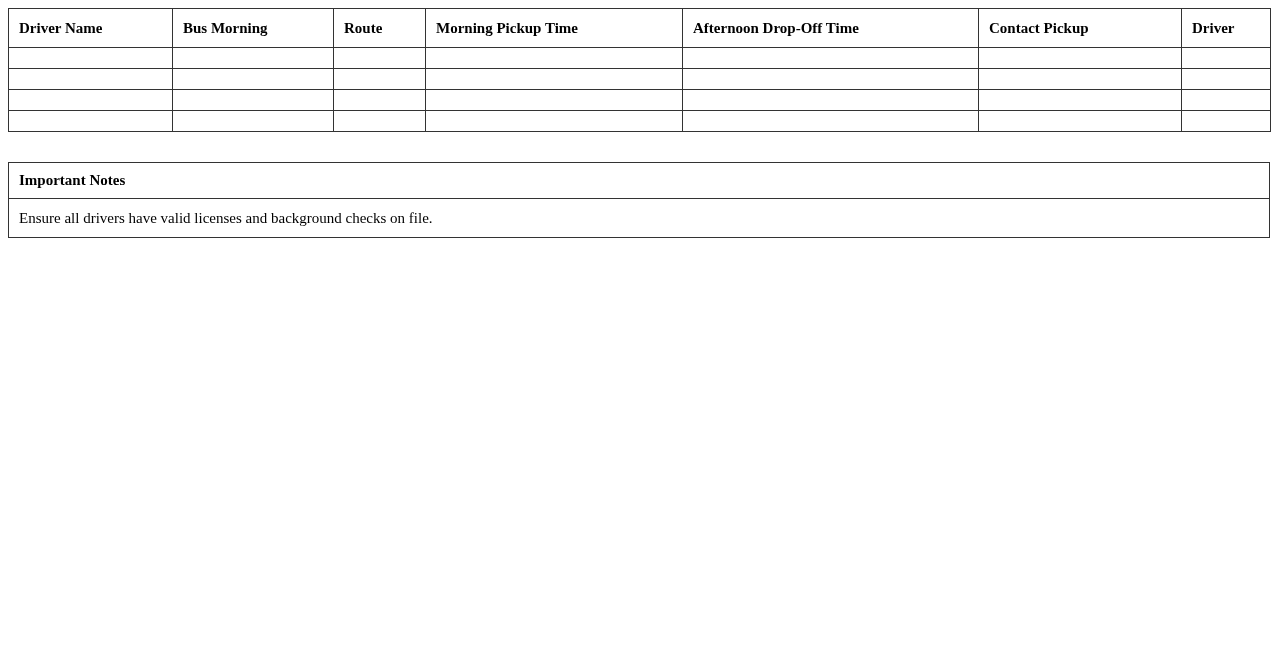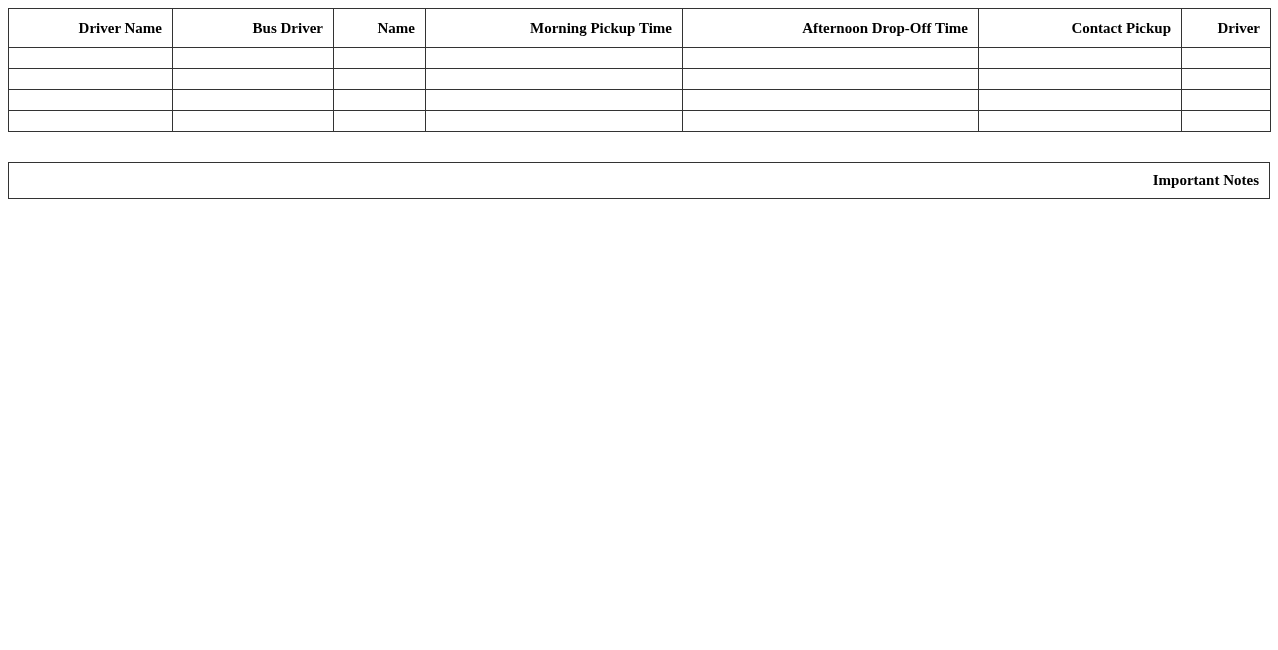--- a/index.html
+++ b/index.html
@@ -19,21 +19,21 @@
     table {
       border-collapse: collapse;
       position: absolute;
       left: 8px;
       width: 1262px;
       table-layout: fixed;
     }
     td, th {
       border: 1px solid #333333;
       padding: 9px 10px;
-      text-align: right;
+      text-align: left;
       vertical-align: middle;
       box-sizing: border-box;
     }
     #schedule-table { top: 8px; }
     #schedule-table th {
       height: 39px;
       font-weight: bold;
     }
     #schedule-table td {
       height: 21px;
@@ -57,22 +57,22 @@
     <col style="width:161px">
     <col style="width:92px">
     <col style="width:257px">
     <col style="width:296px">
     <col style="width:203px">
     <col style="width:89px">
   </colgroup>
   <thead>
     <tr>
       <th>Driver Name</th>
-      <th>Bus Driver</th>
-      <th>Name</th>
+      <th>Bus Morning</th>
+      <th>Route</th>
       <th>Morning Pickup Time</th>
       <th>Afternoon Drop-Off Time</th>
       <th>Contact Pickup</th>
       <th>Driver</th>
     </tr>
   </thead>
   <tbody>
     <tr>
       <td></td>
       <td></td>
@@ -112,14 +112,17 @@
   </tbody>
 </table>
 
 <table id="notes-table">
   <thead>
     <tr>
       <th>Important Notes</th>
     </tr>
   </thead>
   <tbody>
+    <tr>
+      <td>Ensure all drivers have valid licenses and background checks on file.</td>
+    </tr>
   </tbody>
 </table>
 
 </body></html>

